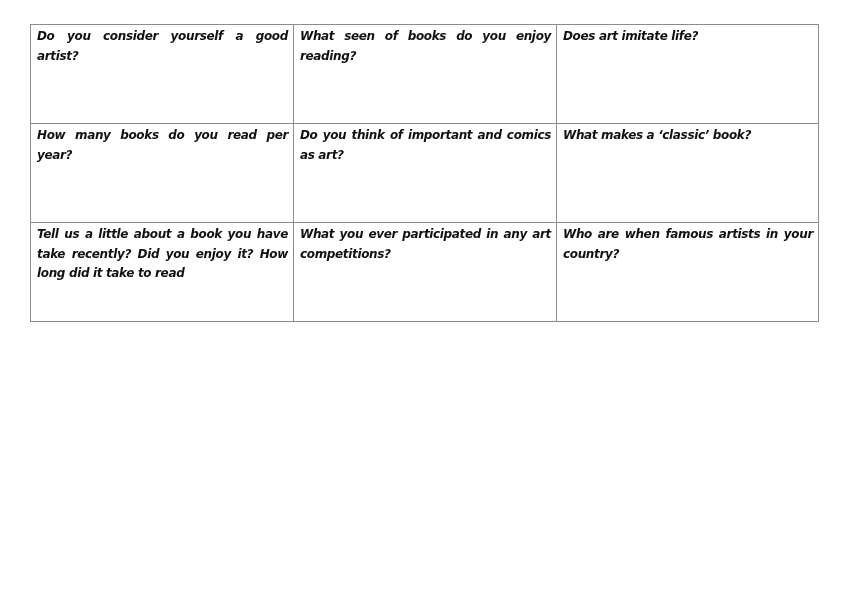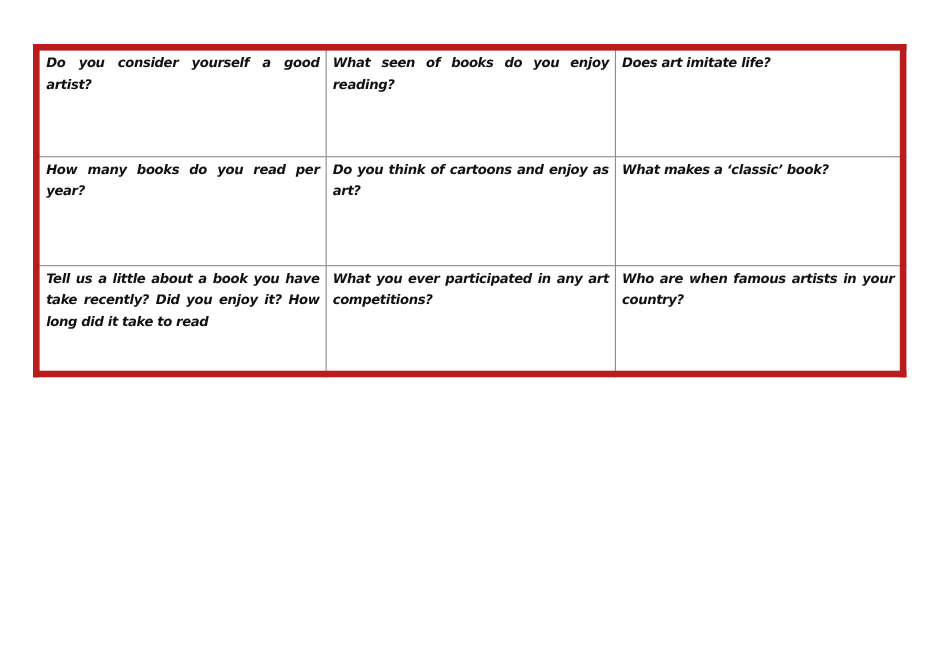--- a/index.html
+++ b/index.html
@@ -15,25 +15,25 @@
     }
     .page {
       position: absolute;
       left: 0; top: 0;
       width: 848px; height: 599px;
       background: #ffffff;
     }
     table.qgrid {
       position: absolute;
       left: 30px;
-      top: 40px;
+      top: 24px;
       width: 788px;
       border-collapse: collapse;
       table-layout: fixed;
-      border: 6px solid #b91c1c;
+      border: 1px solid #b91c1c;
     }
     table.qgrid td {
       border: 1px solid #8c8c8c;
       height: 99px;
       vertical-align: top;
       padding: 2px 5px 0 6px;
       box-sizing: border-box;
       font-family: "DejaVu Sans", sans-serif;
       font-style: italic;
       font-weight: bold;
@@ -68,21 +68,21 @@
           </td>
         <td>
             <span class="cell-text">Does art imitate life?</span>
           </td>
       </tr>
       <tr>
         <td>
             <span class="cell-text">How many books do you read per year?</span>
           </td>
         <td>
-            <span class="cell-text">Do you think of cartoons and enjoy as art?</span>
+            <span class="cell-text">Do you think of important and comics as art?</span>
           </td>
         <td>
             <span class="cell-text">What makes a ‘classic’ book?</span>
           </td>
       </tr>
       <tr>
         <td>
             <span class="cell-text">Tell us a little about a book you have take recently? Did you enjoy it? How long did it take to read</span>
           </td>
         <td>

